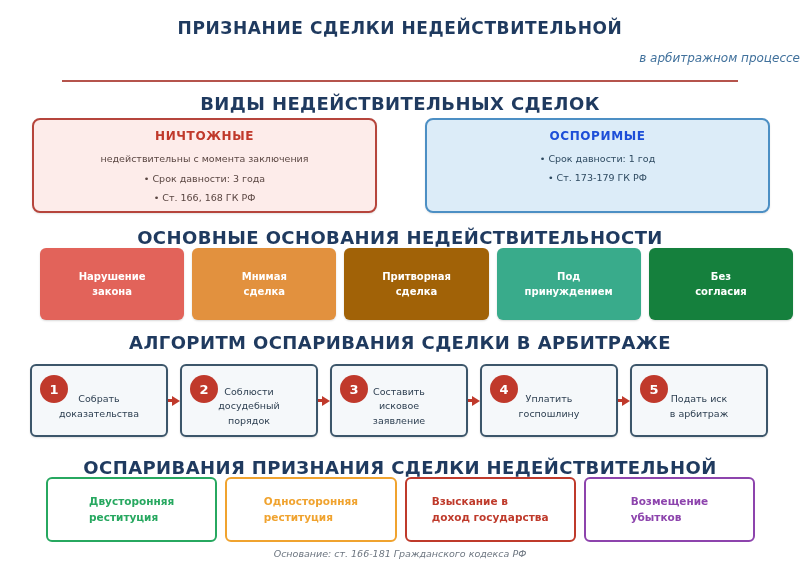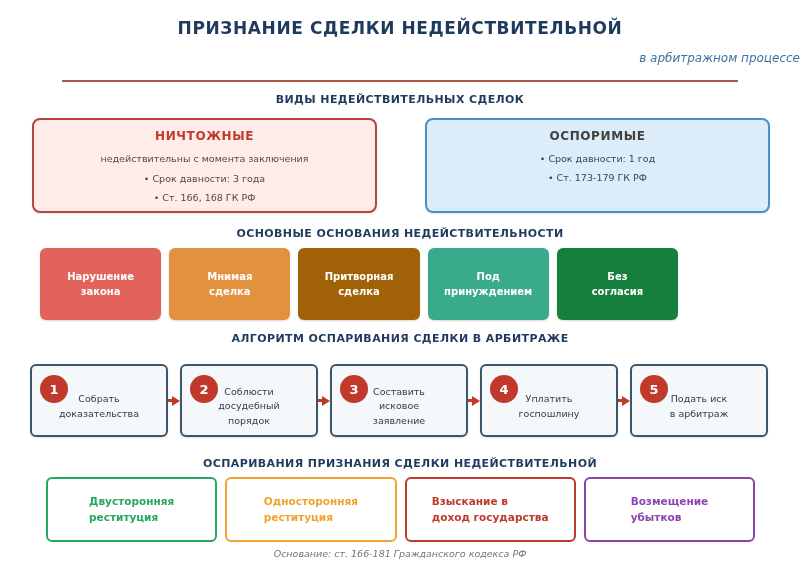--- a/index.html
+++ b/index.html
@@ -11,35 +11,35 @@
     position:absolute; top:18px; left:0; right:0; text-align:center;
     font-size:17px; font-weight:bold; letter-spacing:0.6px;
   }
   .page-subtitle {
     position:absolute; top:51px; left:0; right:0; text-align:right;
     font-size:12px; font-style:italic;
   }
   .divider { position:absolute; top:80px; left:62px; width:676px; height:2px; }
   .sec-heading {
     position:absolute; left:0; right:0; text-align:center;
-    font-size:11px; font-weight:bold; letter-spacing:0.4px;
+    font-size:18px; font-weight:bold; letter-spacing:0.4px;
   }
   #h-types { top:93px; } #h-grounds { top:227px; }
   #h-algorithm { top:332px; } #h-consequences { top:457px; }
 
   .types-row { position:absolute; top:118px; left:32px; width:738px; display:flex; justify-content:space-between; }
   .type-card {
     width:345px; height:95px; border:2px solid; border-radius:8px; box-sizing:border-box;
     text-align:center; padding-top:9px; box-shadow:0 1px 2px rgba(0,0,0,.10);
   }
   .type-title { display:block; font-size:12px; font-weight:bold; letter-spacing:0.6px; margin-bottom:10px; }
   .type-desc { display:block; font-size:9.5px; margin-bottom:9px; }
   .type-bullet { display:block; font-size:9.5px; margin-bottom:8px; }
 
-  .grounds-row { position:absolute; top:248px; left:40px; width:638px; height:72px; display:flex; gap:8px; }
+  .grounds-row { position:absolute; top:248px; left:40px; width:753px; height:72px; display:flex; gap:8px; }
   .ground-box {
     flex:1; border-radius:6px; display:flex; align-items:center; justify-content:center;
     box-shadow:0 1px 2px rgba(0,0,0,.15);
   }
   .ground-label {
     color:#ffffff; font-weight:bold; font-size:10px; line-height:1.55;
     text-align:center; white-space:pre-line;
   }
 
   .steps-row {
@@ -90,21 +90,21 @@
   <div class="sec-heading" id="h-types" style="color: rgb(31, 58, 95);">ВИДЫ НЕДЕЙСТВИТЕЛЬНЫХ СДЕЛОК</div>
 
   <div class="types-row">
     <div class="type-card" style="background-color: rgb(253, 236, 234); border-color: rgb(182, 69, 60); color: rgb(90, 70, 66);">
       <span class="type-title" style="color: rgb(192, 57, 43);">НИЧТОЖНЫЕ</span>
       <span class="type-desc">недействительны с момента заключения</span>
       <span class="type-bullet">• Срок давности: 3 года</span>
       <span class="type-bullet">• Ст. 166, 168 ГК РФ</span>
     </div>
     <div class="type-card" style="background-color: rgb(220, 236, 248); border-color: rgb(76, 143, 196); color: rgb(46, 74, 97);">
-      <span class="type-title" style="color: #404040;">ОСПОРИМЫЕ</span>
+      <span class="type-title" style="color: #1d4ed8;">ОСПОРИМЫЕ</span>
       <span class="type-bullet">• Срок давности: 1 год</span>
       <span class="type-bullet">• Ст. 173-179 ГК РФ</span>
     </div>
   </div>
 
   <div class="sec-heading" id="h-grounds" style="color: rgb(31, 58, 95);">ОСНОВНЫЕ ОСНОВАНИЯ НЕДЕЙСТВИТЕЛЬНОСТИ</div>
 
   <div class="grounds-row">
     <div class="ground-box" style="background-color: rgb(226, 99, 90);">
       <span class="ground-label">Нарушение

